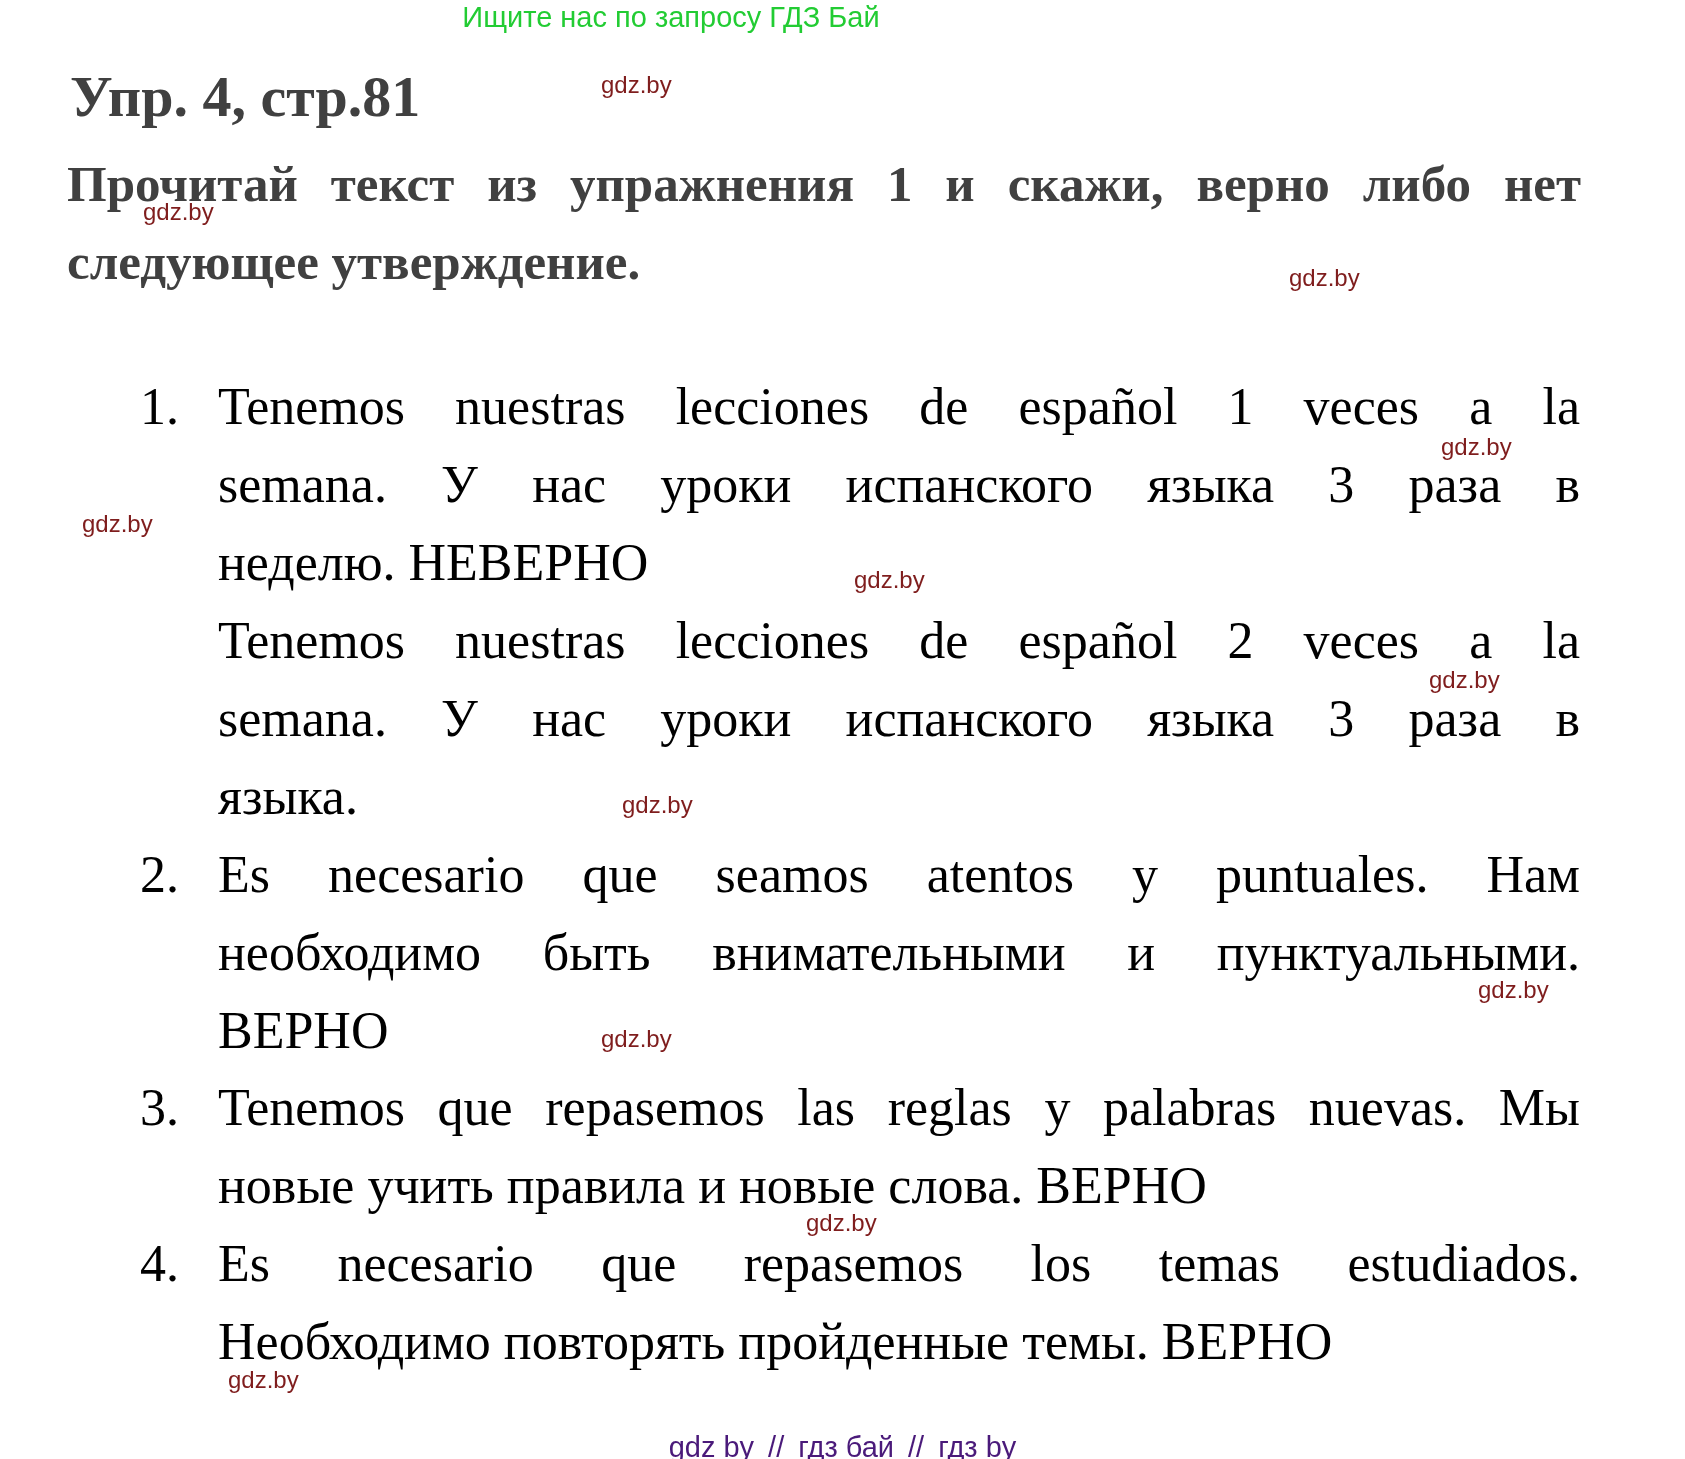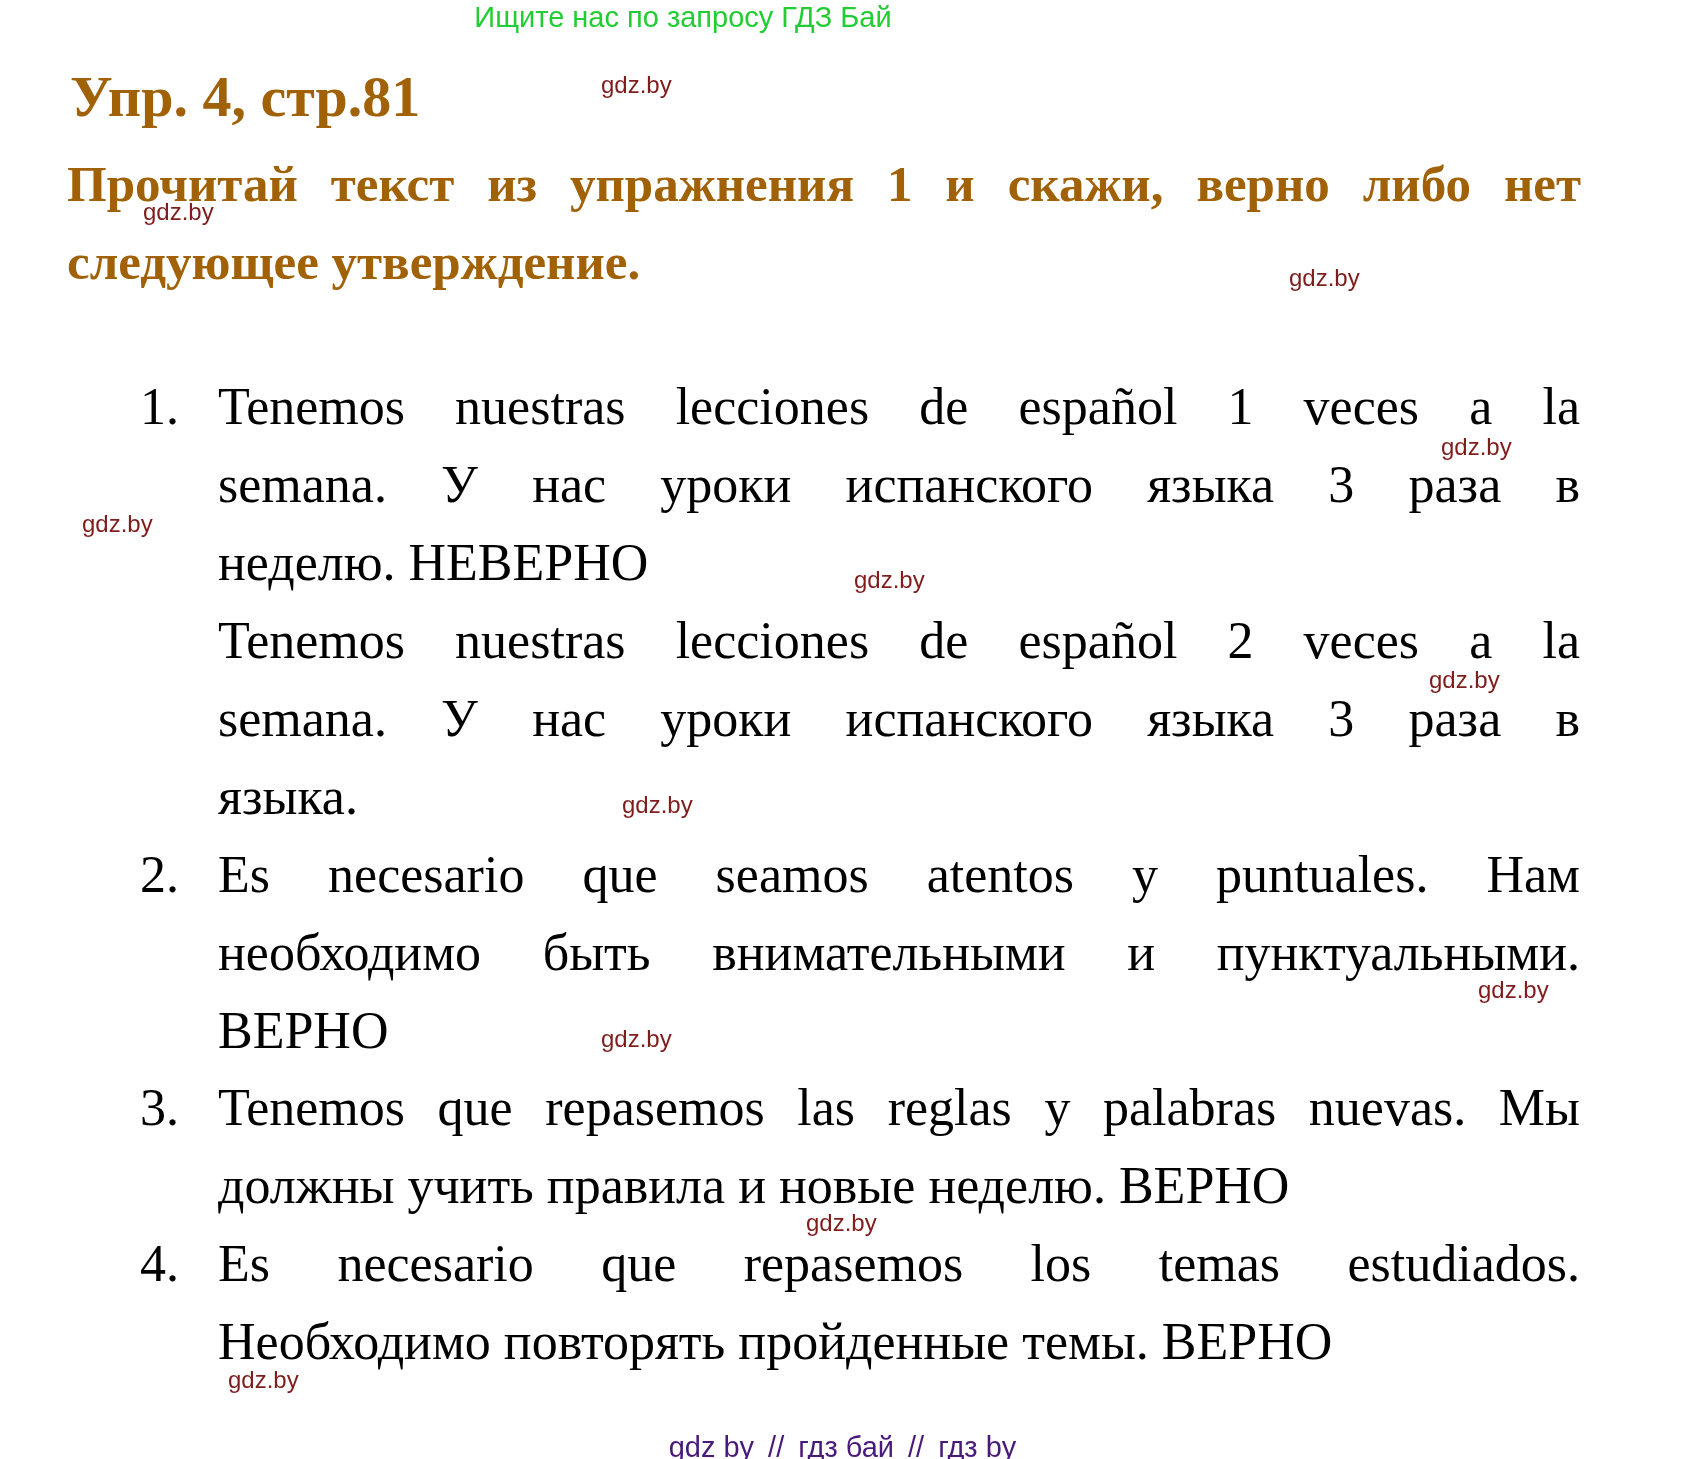--- a/index.html
+++ b/index.html
@@ -9,33 +9,33 @@
     }
     body {
       width: 1685px;
       height: 1459px;
       position: relative;
       overflow: hidden;
     }
     .top-banner {
       position: absolute;
       top: 0px;
-      left: 12px;
+      left: 0;
       width: 1342px;
       text-align: center;
       font-family: "Liberation Sans", sans-serif;
       font-size: 29px;
       line-height: 34px;
       color: var(--banner-color, #22cc33);
     }
     .heading {
       position: absolute;
       font-family: "Liberation Serif", serif;
       font-weight: bold;
-      color: #a16207;
+      color: #404040;
     }
     .exercise-title {
       left: 70px;
       top: 64px;
       font-size: 58px;
       line-height: 66px;
     }
     .task {
       left: 67px;
       top: 145px;
@@ -108,21 +108,21 @@
 <div class="line justify" style="top:680px;">semana. У нас уроки испанского языка 3 раза в</div>
 <div class="line" style="top:758px;">языка.</div>
 
 <div class="item-num" style="top:836px;">2.</div>
 <div class="line justify" style="top:836px;">Es necesario que seamos atentos y puntuales. Нам</div>
 <div class="line justify" style="top:914px;">необходимо быть внимательными и пунктуальными.</div>
 <div class="line" style="top:992px;">ВЕРНО</div>
 
 <div class="item-num" style="top:1069px;">3.</div>
 <div class="line justify" style="top:1069px;">Tenemos que repasemos las reglas y palabras nuevas. Мы</div>
-<div class="line" style="top:1147px;">должны учить правила и новые неделю. ВЕРНО</div>
+<div class="line" style="top:1147px;">новые учить правила и новые слова. ВЕРНО</div>
 
 <div class="item-num" style="top:1225px;">4.</div>
 <div class="line justify" style="top:1225px;">Es necesario que repasemos los temas estudiados.</div>
 <div class="line" style="top:1303px;">Необходимо повторять пройденные темы. ВЕРНО</div>
 
 <div class="watermark" style="left:601px; top:70px;">gdz.by</div>
 <div class="watermark" style="left:143px; top:197px;">gdz.by</div>
 <div class="watermark" style="left:1289px; top:263px;">gdz.by</div>
 <div class="watermark" style="left:1441px; top:432px;">gdz.by</div>
 <div class="watermark" style="left:82px; top:509px;">gdz.by</div>

